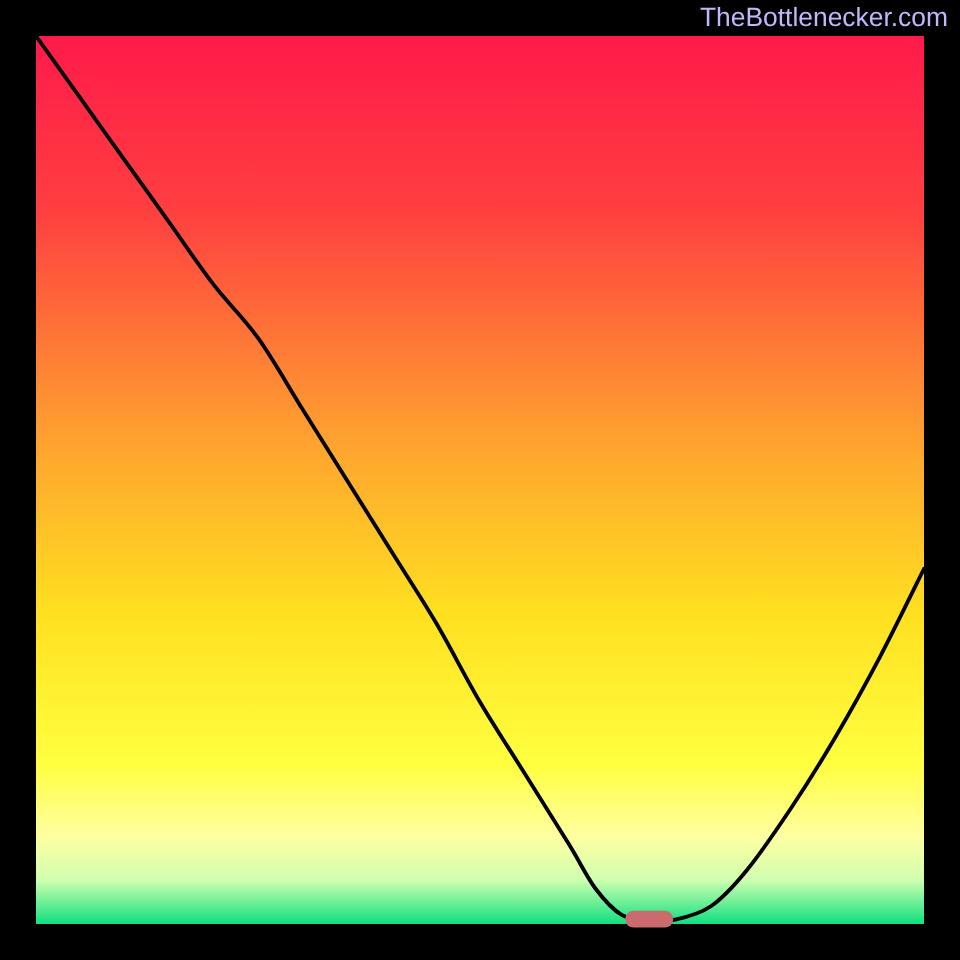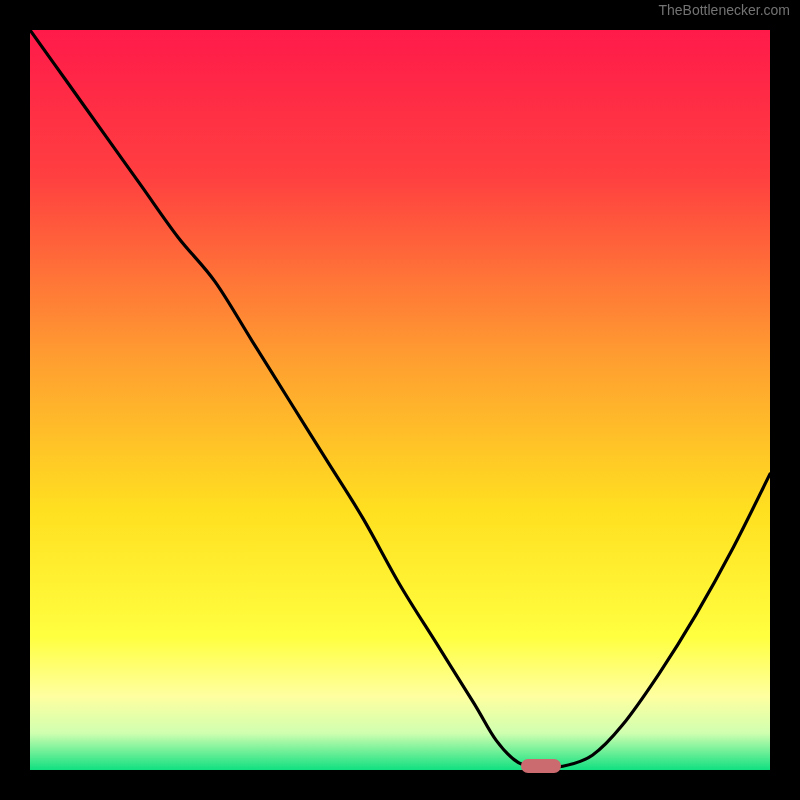--- a/index.html
+++ b/index.html
@@ -13,22 +13,22 @@
   }
   .container {
     position: relative;
     width: 800px;
     height: 800px;
   }
   .watermark {
     position: absolute;
     top: 2px;
     right: 10px;
-    color: #737373;
-    font-size: 14px;
+    color: #c4b5fd;
+    font-size: 22px;
     font-weight: 500;
     z-index: 10;
     font-family: Arial, sans-serif;
   }
   .plot-area {
     position: absolute;
     left: 30px;
     top: 30px;
     width: 740px;
     height: 740px;

